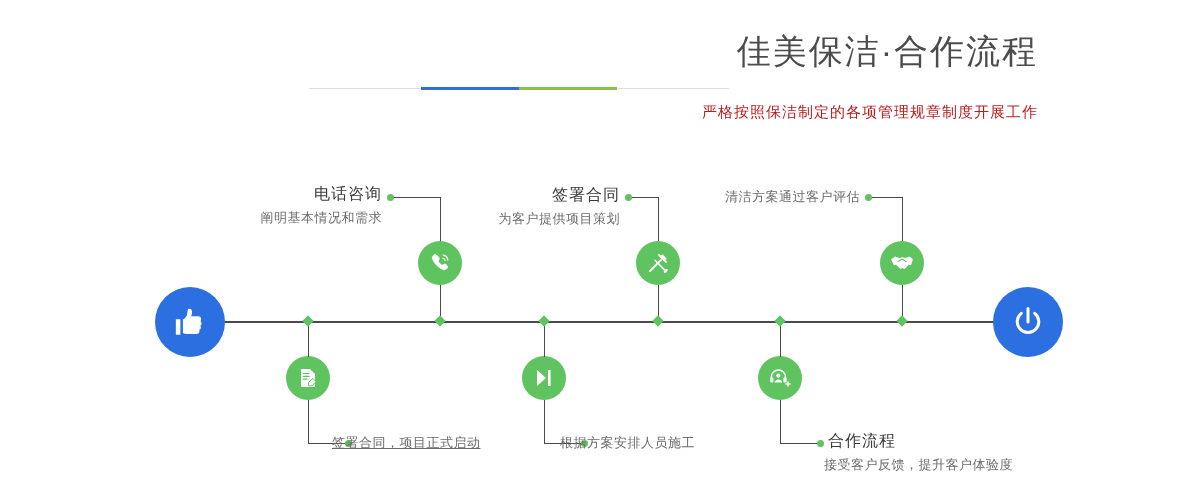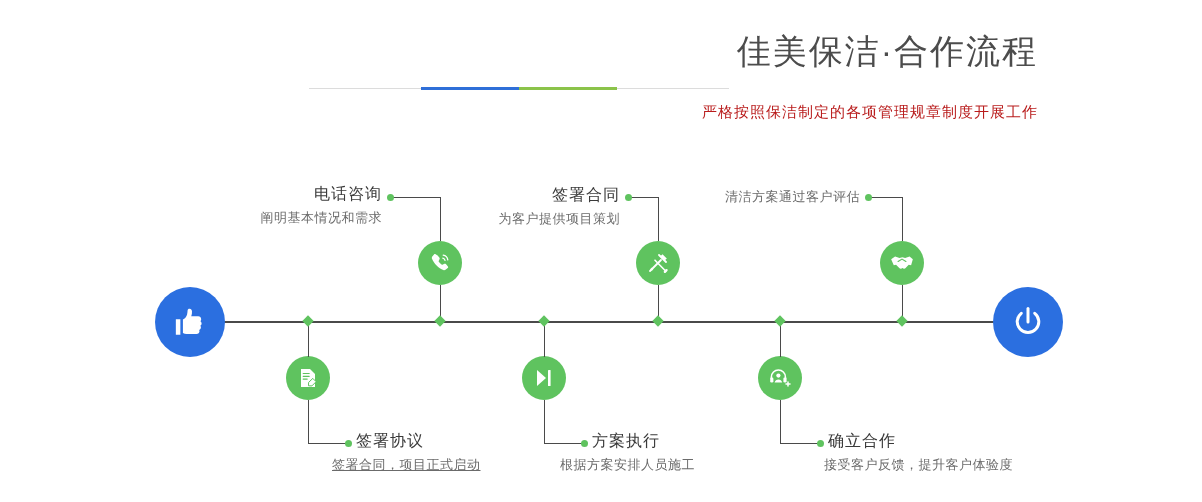--- a/index.html
+++ b/index.html
@@ -205,21 +205,20 @@
         <path d="M16.8 12.4l3.3 3.3-4.2 4.2-3.4-.1.1-3.4z" fill="#ffffff" stroke="#5fc35f" stroke-width="1"></path>
       </svg>
     </span>
   </div>
   <div class="connector v" style="left:308px; top:321px; height:36px;"></div>
   <div class="connector v" style="left:308px; top:400px; height:43px;"></div>
   <div class="connector h" style="left:308px; top:443px; width:40px;"></div>
   <div class="dot-axis" style="left:304px; top:317px;"></div>
   <div class="dot-end" style="left:345px; top:440px;"></div>
   <div class="label align-left" style="left:356px; top:430px; width:250px;">
-    <div class="lab-title">签署协议</div>
     <div class="lab-desc" style="margin-left:-24px;text-decoration:underline;">签署合同，项目正式启动</div>
   </div>
 
   <div class="node-icon" style="left:636px; top:241px;">
     <span>
       <svg width="24" height="24" viewBox="0 0 24 24" fill="none" stroke="#ffffff" stroke-width="1.8" stroke-linecap="round">
         <path d="M4 20L15 9"></path>
         <path d="M13 4l7 7"></path>
         <path d="M16.5 3.2l4.3 4.3-2.1 2.1-4.3-4.3z" fill="#ffffff" stroke="none"></path>
         <path d="M4.2 19.8l.9-3.2 2.3 2.3z" fill="#ffffff" stroke="none"></path>
@@ -245,21 +244,20 @@
         <rect x="16" y="4" width="2.6" height="16" rx="0.6"></rect>
       </svg>
     </span>
   </div>
   <div class="connector v" style="left:544px; top:321px; height:36px;"></div>
   <div class="connector v" style="left:544px; top:400px; height:43px;"></div>
   <div class="connector h" style="left:544px; top:443px; width:40px;"></div>
   <div class="dot-axis" style="left:540px; top:317px;"></div>
   <div class="dot-end" style="left:581px; top:440px;"></div>
   <div class="label align-left" style="left:592px; top:430px; width:250px;">
-    <div class="lab-title">方案执行</div>
     <div class="lab-desc" style="margin-left:-32px;">根据方案安排人员施工</div>
   </div>
 
   <div class="node-icon" style="left:880px; top:241px;">
     <span>
       <svg width="26" height="26" viewBox="0 0 24 24" fill="#ffffff">
         <path d="M2 8.5l3.6-2.6 4.1 1.4 2.6-.7 2.6.7 4.1-1.4L22 8.5l-1.6 5.6-2.2-.4-3.1 3.2c-.5.5-1.2.6-1.8.2l-.9-.6-.8.6c-.6.4-1.4.3-1.9-.2l-3.2-3.2-2.1.4L2 8.5z"></path>
         <path d="M8.4 10.6l3.6-2.2 3.6 2.2" stroke="#5fc35f" stroke-width="1.1" fill="none" stroke-linecap="round"></path>
       </svg>
     </span>
@@ -284,17 +282,17 @@
         <path d="M20 16v4M18 18h4" stroke="#ffffff" stroke-width="1.5" stroke-linecap="round"></path>
       </svg>
     </span>
   </div>
   <div class="connector v" style="left:780px; top:321px; height:36px;"></div>
   <div class="connector v" style="left:780px; top:400px; height:43px;"></div>
   <div class="connector h" style="left:780px; top:443px; width:40px;"></div>
   <div class="dot-axis" style="left:776px; top:317px;"></div>
   <div class="dot-end" style="left:817px; top:440px;"></div>
   <div class="label align-left" style="left:828px; top:430px; width:280px;">
-    <div class="lab-title">确立合作</div>
+    <div class="lab-title">合作流程</div>
     <div class="lab-desc" style="margin-left:-4px;">接受客户反馈，提升客户体验度</div>
   </div>
 
 </div>
 
 </body></html>

